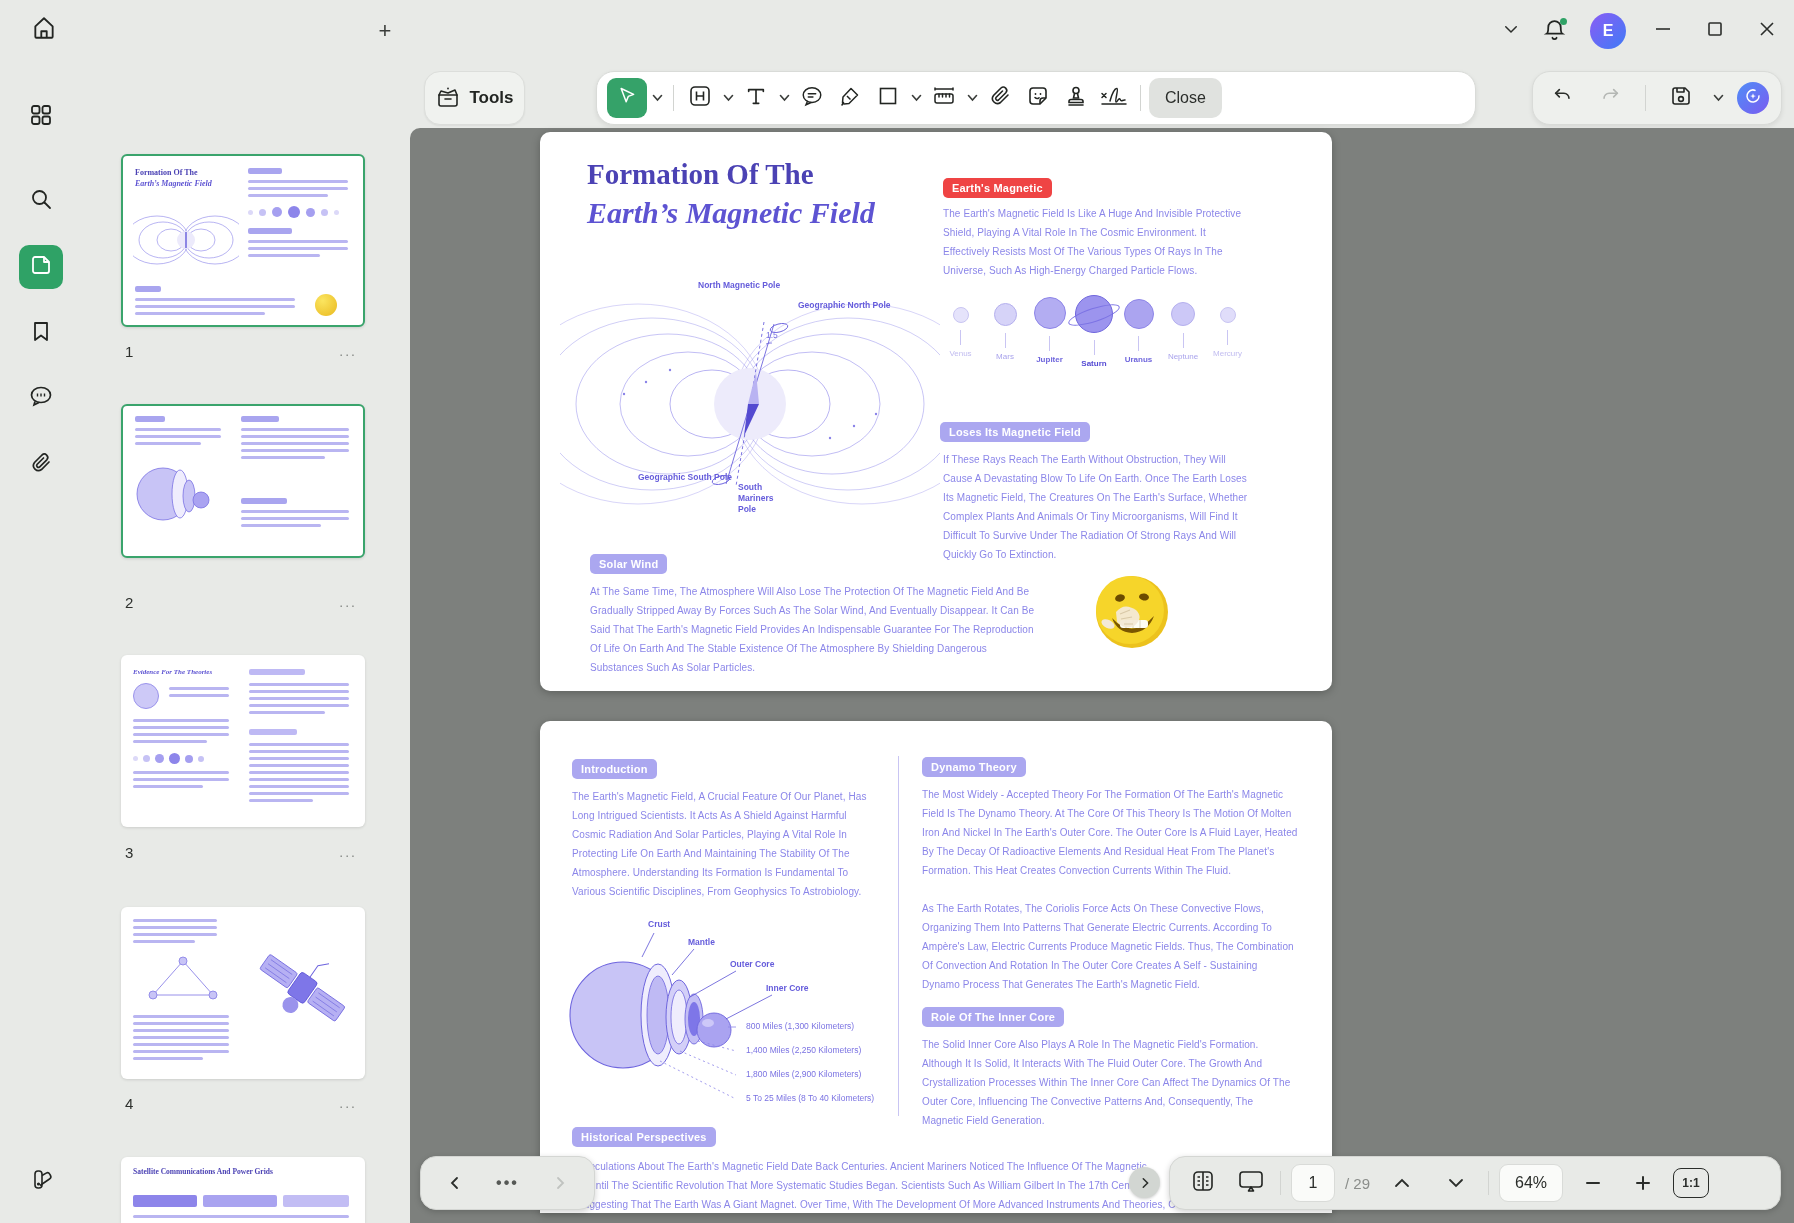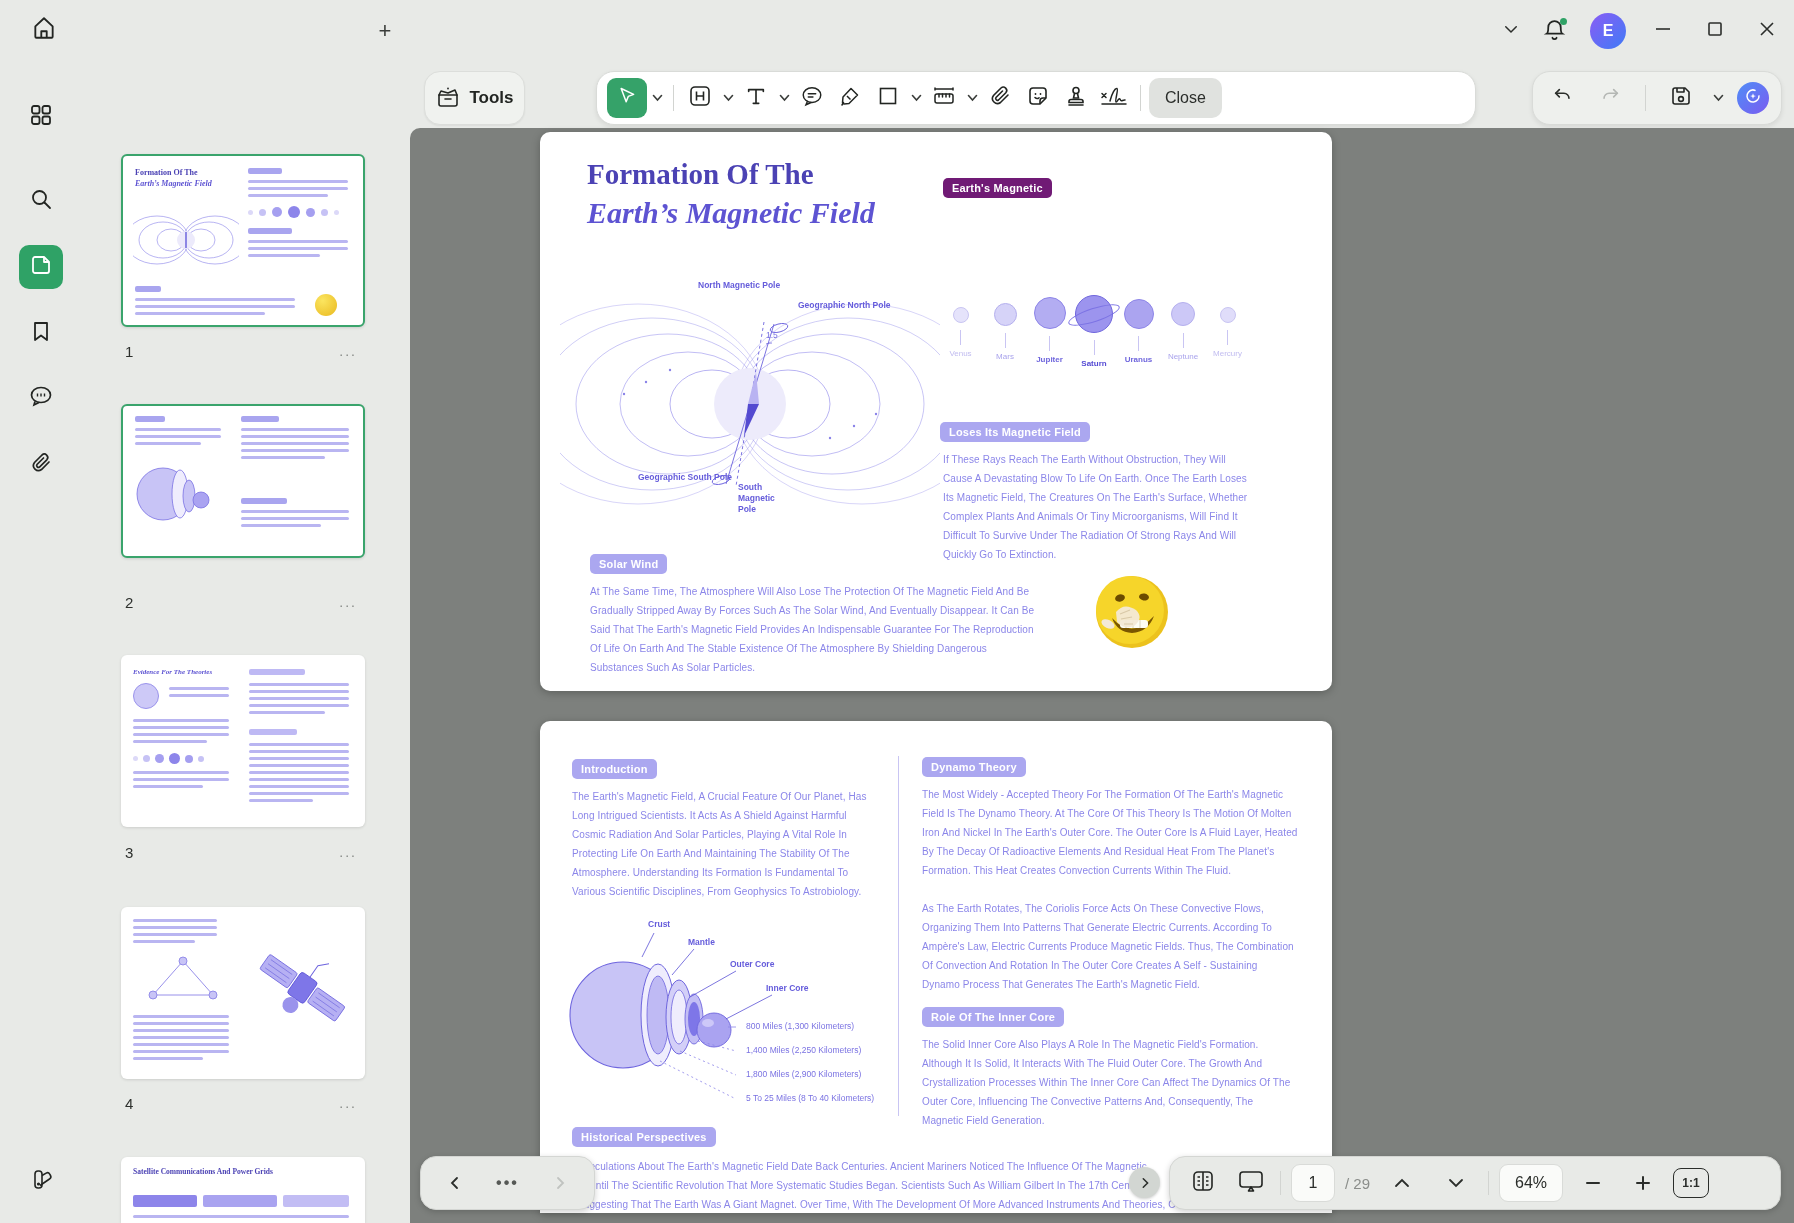--- a/index.html
+++ b/index.html
@@ -55,21 +55,21 @@
 
   
   .canvas { position:absolute; left:410px; top:128px; width:1384px; height:1095px; background:#7d807d; border-radius:10px 0 0 0; }
   .pdf-page { position:absolute; left:130px; width:792px; background:#fff; border-radius:10px; box-shadow:0 2px 8px rgba(0,0,0,.25); overflow:hidden; }
   #pdf-page-1 { top:4px; height:559px; }
   #pdf-page-2 { top:593px; height:492px; border-radius:10px 10px 0 0; }
 
   .pdf-title1 { position:absolute; left:47px; top:26px; font-family:"Liberation Serif", serif; font-weight:bold; font-size:29px; color:#4b42b4; }
   .pdf-title2 { position:absolute; left:47px; top:64px; font-family:"Liberation Serif", serif; font-style:italic; font-weight:bold; font-size:30px; color:#5d53d2; }
   .pdf-badge { position:absolute; background:#aba7f0; color:#fff; font-weight:bold; font-size:11px; padding:4px 9px; border-radius:5px; letter-spacing:.2px; white-space:nowrap; }
-  .pdf-badge.light { background:#701a75; }
+  .pdf-badge.light { background:#ef4444; }
   .pdf-p { position:absolute; font-size:10px; line-height:19px; color:#8b86e9; letter-spacing:.1px; }
 
   .planets { position:absolute; left:399px; top:163px; width:310px; display:flex; justify-content:space-between; }
   .planet { display:flex; flex-direction:column; align-items:center; width:43px; }
   .p-circle { border-radius:50%; }
   .p-tick { width:1px; height:15px; background:#c9c5f3; margin:7px 0 4px; }
   .p-label { font-size:8px; color:#c2bdf0; }
   .p-label.md { color:#a9a3ec; }
   .p-label.bold { color:#6f66dd; font-weight:bold;text-align:right; }
   .p-label.boldest { color:#554bd4; font-weight:bold; }
@@ -550,20 +550,21 @@
     </div>
   </div>
 
   <div class="canvas">
 
     <div class="pdf-page" id="pdf-page-1">
       <div class="pdf-title1">Formation Of The</div>
       <div class="pdf-title2">Earth’s Magnetic Field</div>
 
       <div class="pdf-badge light" style="left:403px; top:46px;">Earth's Magnetic</div>
+      <div class="pdf-p" style="left:403px; top:72px; width:308px;">The Earth's Magnetic Field Is Like A Huge And Invisible Protective Shield, Playing A Vital Role In The Cosmic Environment. It Effectively Resists Most Of The Various Types Of Rays In The Universe, Such As High-Energy Charged Particle Flows.</div>
 
       <div class="planets">
         <div class="planet">
           <span class="p-circle" style="width:16px;height:16px;margin-top:12px;background:#e5e3fb;border:1px solid #c9c5f2;"></span>
           <span class="p-tick"></span>
             <span class="p-label">Venus</span>
         </div>
         <div class="planet">
           <span class="p-circle" style="width:23px;height:23px;margin-top:8px;background:#d6d3f8;border:1px solid #b5b0ee;"></span>
           <span class="p-tick"></span>
@@ -630,21 +631,21 @@
           <path d="M206 72 A14 14 0 0 1 212 71" stroke="#6d64de" stroke-width="0.8"></path>
           <ellipse cx="219" cy="56" rx="9" ry="4" stroke="#6d64de" stroke-width="0.9" transform="rotate(-15 219 56)"></ellipse>
           <ellipse cx="161" cy="208" rx="9" ry="4" stroke="#6d64de" stroke-width="0.9" transform="rotate(-15 161 208)"></ellipse>
           <polygon points="196,100 188,132 199,132" fill="#b9b3f2"></polygon>
           <polygon points="184,164 188,132 199,132" fill="#544ad0"></polygon>
         </svg>
         <div class="diag-label" style="left:138px; top:8px;">North Magnetic Pole</div>
         <div class="diag-label" style="left:238px; top:28px;">Geographic North Pole</div>
         <div class="diag-label thin" style="left:206px; top:58px;">1.5</div>
         <div class="diag-label" style="left:78px; top:200px;">Geographic South Pole</div>
-        <div class="diag-label" style="left:178px; top:210px; width:46px;">South Magnetic Pole</div>
+        <div class="diag-label" style="left:178px; top:210px; width:46px;">South Mariners Pole</div>
       </div>
 
       <div class="pdf-badge" style="left:50px; top:422px;">Solar Wind</div>
       <div class="pdf-p" style="left:50px; top:450px; width:452px;">At The Same Time, The Atmosphere Will Also Lose The Protection Of The Magnetic Field And Be Gradually Stripped Away By Forces Such As The Solar Wind, And Eventually Disappear. It Can Be Said That The Earth's Magnetic Field Provides An Indispensable Guarantee For The Reproduction Of Life On Earth And The Stable Existence Of The Atmosphere By Shielding Dangerous Substances Such As Solar Particles.</div>
 
       <div class="emoji">
         <svg width="84" height="84" viewBox="0 0 84 84">
           <circle cx="42" cy="44" r="36" fill="#ecc21d"></circle>
           <circle cx="40" cy="42" r="34" fill="#f6d52a"></circle>
           <ellipse cx="30" cy="30" rx="5" ry="3.5" fill="#6b4b00" transform="rotate(-15 30 30)"></ellipse>

